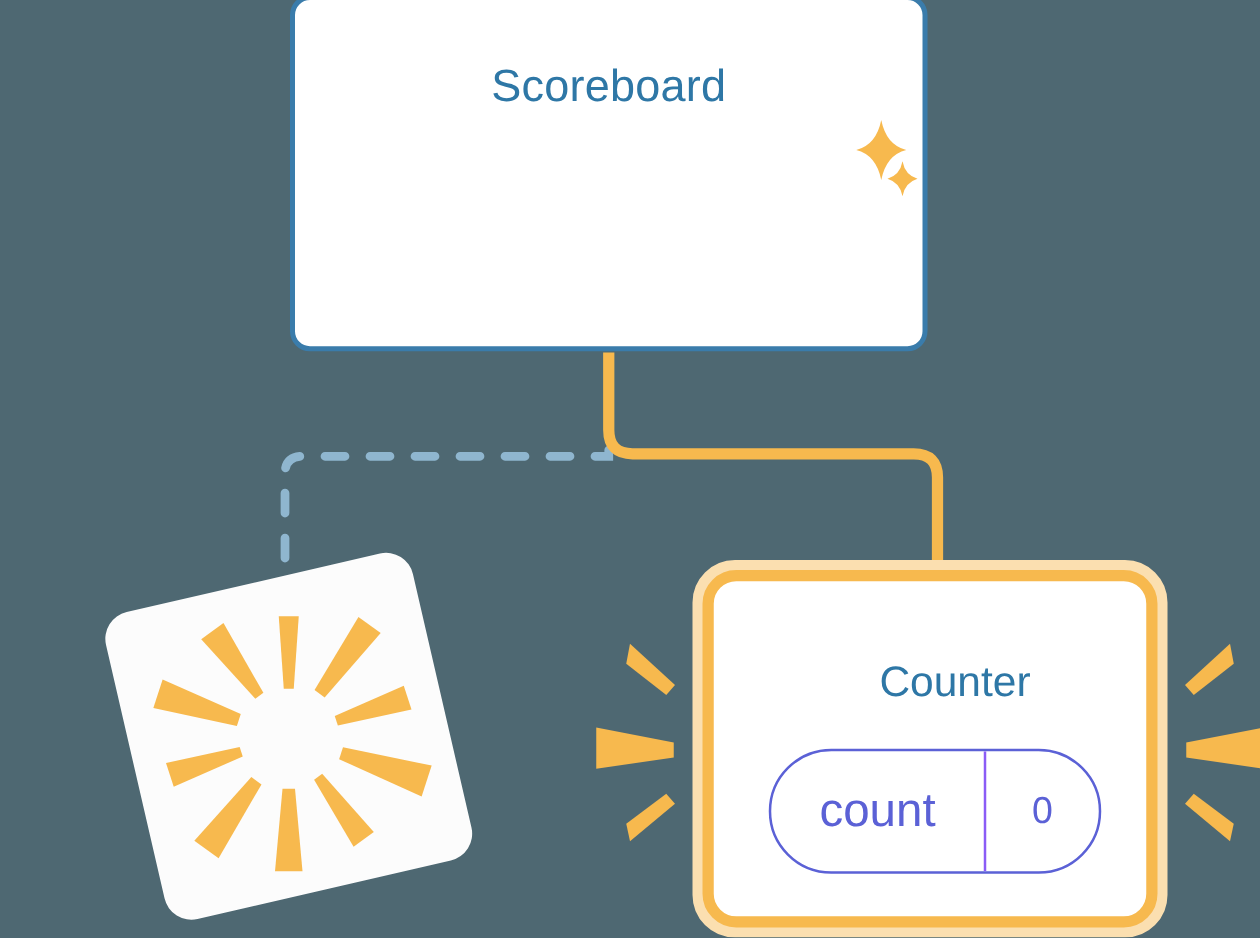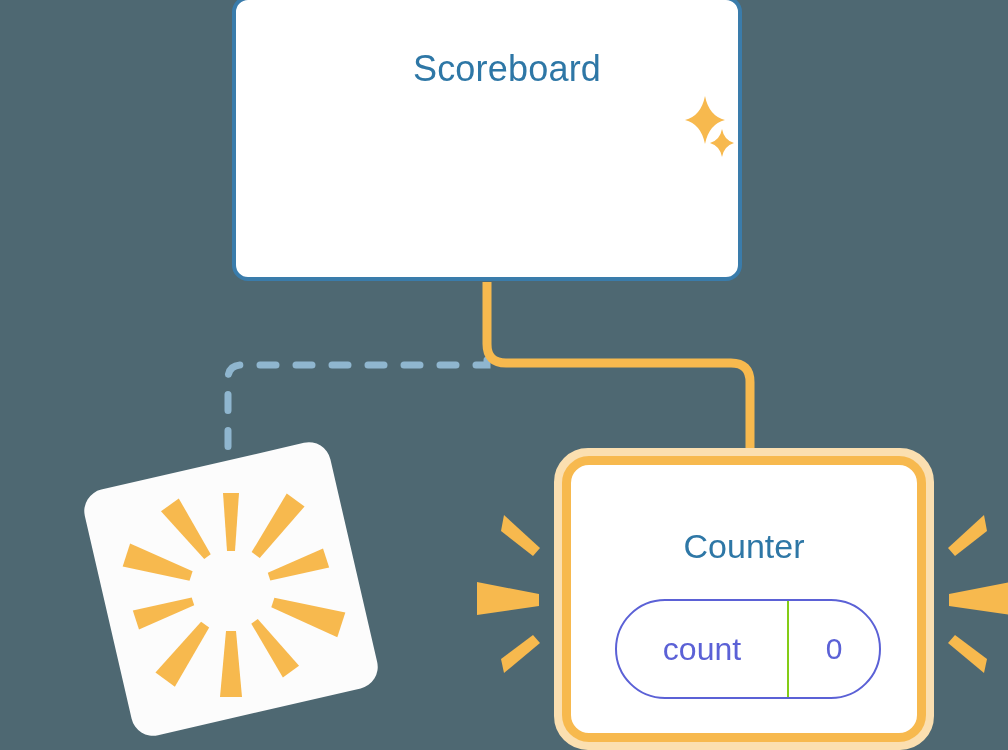--- a/index.html
+++ b/index.html
@@ -41,21 +41,20 @@
   }
   #scoreboard-title {
     position: absolute;
     left: 0;
     top: 48px;
     width: 100%;
     text-align: center;
     font-size: 36px;
     color: #2e77a6;
     letter-spacing: 0.2px;
-    padding-left: 20px;
   }
 
   
   #scoreboard-pill-outer {
     position: absolute;
     left: 44px;
     top: 118px;
     width: 422px;
     height: 108px;
     border: 7px solid #fbdfb0;
@@ -120,43 +119,44 @@
     background: #ffffff;
   }
   #counter-title {
     position: absolute;
     left: 0;
     top: 62px;
     width: 100%;
     text-align: center;
     font-size: 34px;
     color: #2e77a6;
+    padding-left: 20px;
   }
   #counter-pill {
     position: absolute;
     left: 44px;
     top: 134px;
     width: 266px;
     height: 100px;
     border: 2px solid #5b61d6;
     border-radius: 52px;
     box-sizing: border-box;
     display: flex;
     align-items: stretch;
     overflow: hidden;
     background: #ffffff;
   }
   #counter-pill-key {
     flex: 0 0 170px;
     display: flex;
     align-items: center;
     justify-content: center;
-    font-size: 32px;
+    font-size: 38px;
     color: #5b61d6;
-    border-right: 2px solid #84cc16;
+    border-right: 2px solid #8b5cf6;
   }
   #counter-pill-value {
     flex: 1 1 auto;
     display: flex;
     align-items: center;
     justify-content: center;
     font-size: 30px;
     color: #5b61d6;
   }
 

